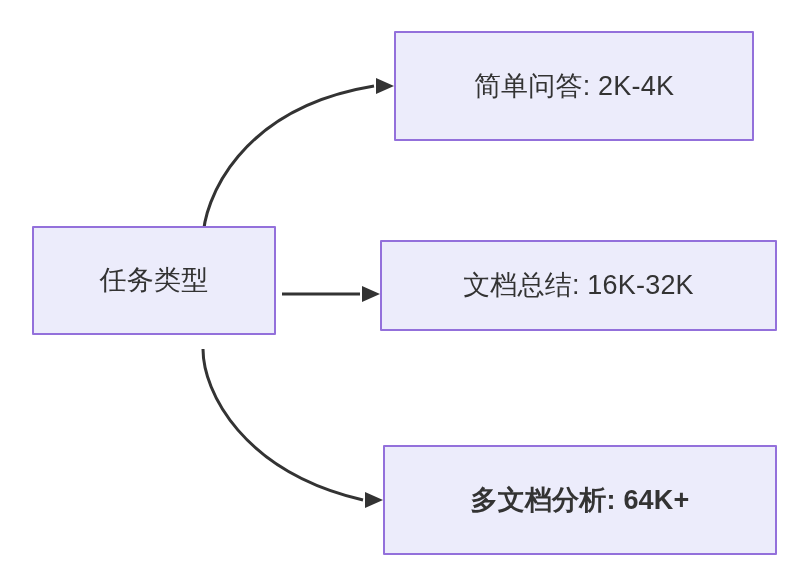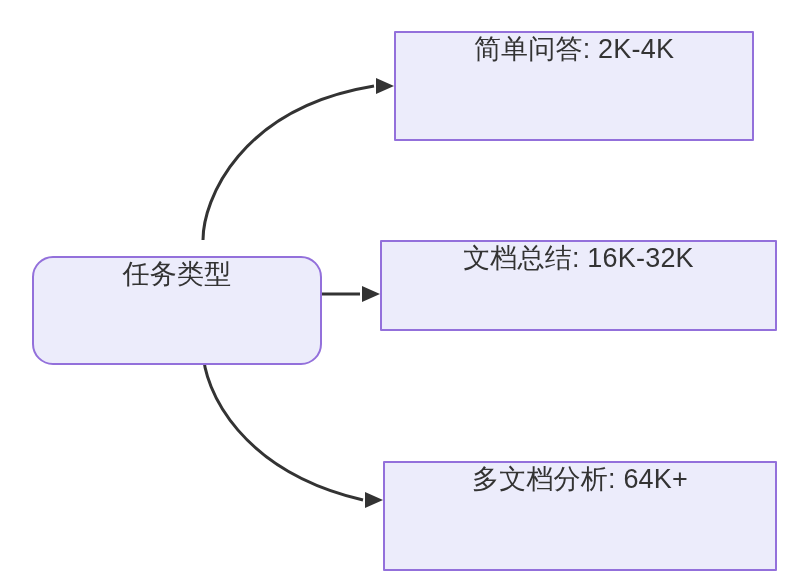--- a/index.html
+++ b/index.html
@@ -25,54 +25,54 @@
     width: 787px;
     height: 572px;
   }
   .node {
     position: absolute;
     box-sizing: border-box;
     background: #ececfb;
     border: 2px solid #9370db;
     border-radius: 1px;
     display: flex;
-    align-items: flex-start;
+    align-items: center;
     justify-content: center;
   }
   .node-label {
     color: #333333;
     font-size: 27px;
     line-height: 1.2;
     white-space: nowrap;
     letter-spacing: 0.2px;
   }
   #node-source {
     left: 32px;
-    top: 256px;
-    width: 290px;
+    top: 226px;
+    width: 244px;
     height: 109px;
-    border-radius: 21px;
   }
   #node-simple-qa {
     left: 394px;
     top: 31px;
     width: 360px;
     height: 110px;
   }
   #node-doc-summary {
     left: 380px;
     top: 240px;
     width: 397px;
     height: 91px;
   }
   #node-multi-doc {
     left: 383px;
-    top: 461px;
+    top: 445px;
     width: 394px;
     height: 110px;
+    font-weight: bold;
   }
   .edge-path {
     fill: none;
     stroke: #333333;
     stroke-width: 3;
   }
   .edge-head {
     fill: #333333;
     stroke: none;
   }

